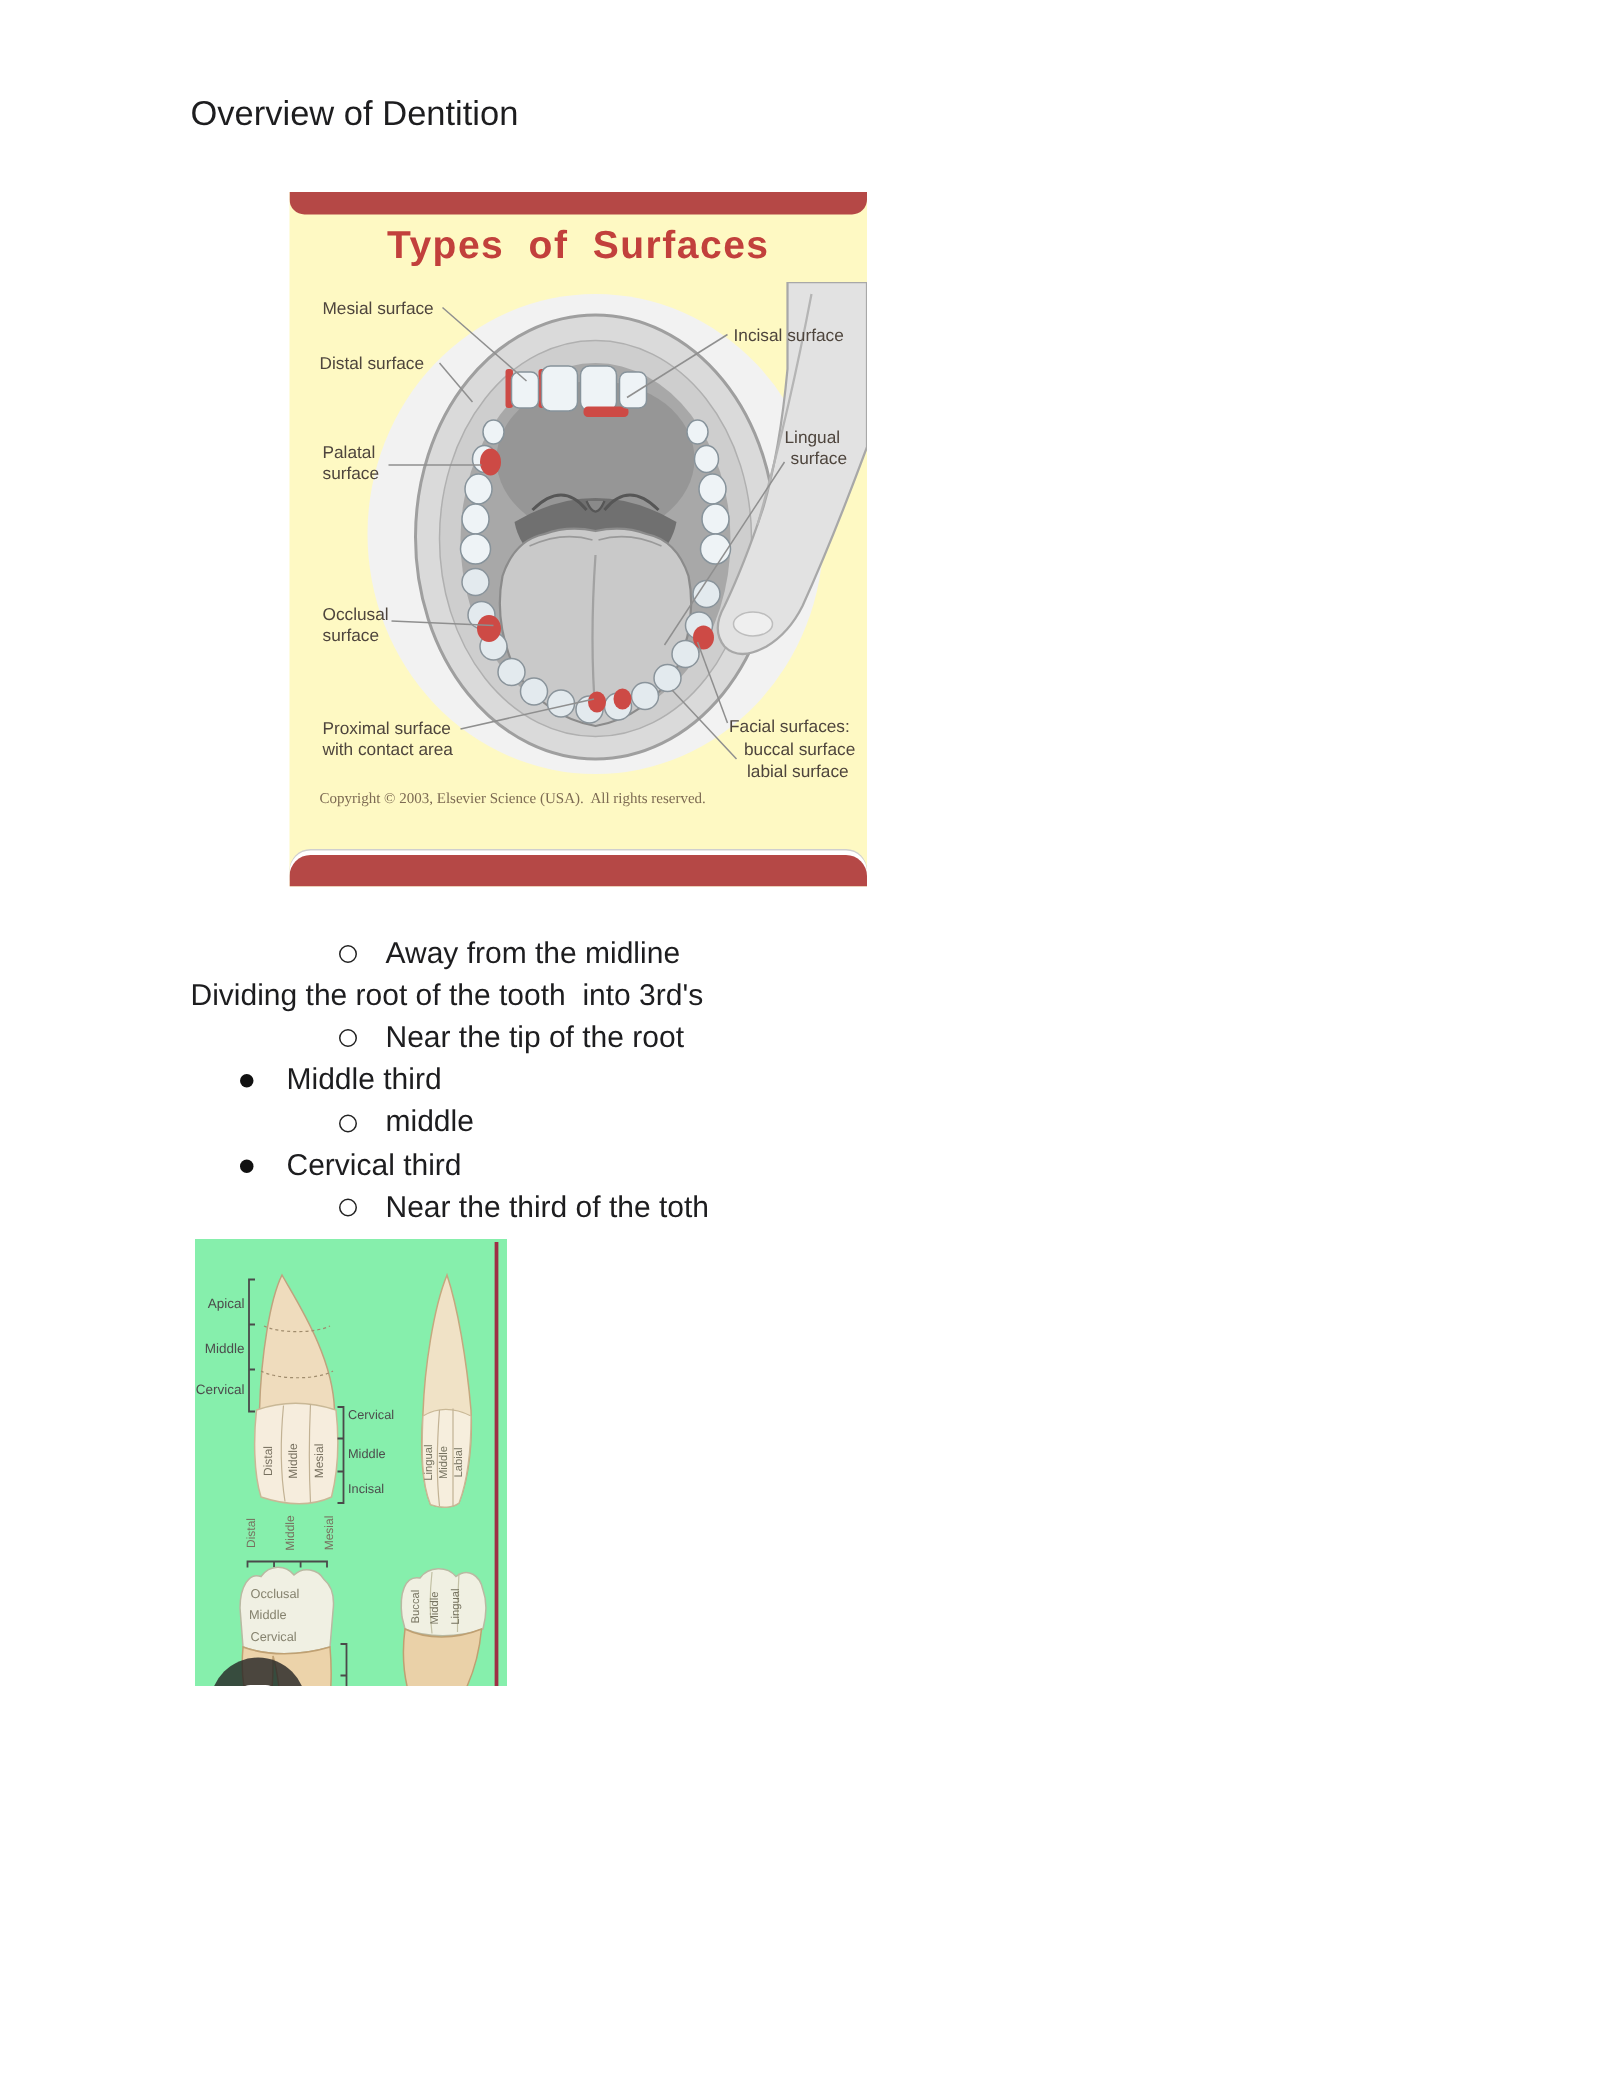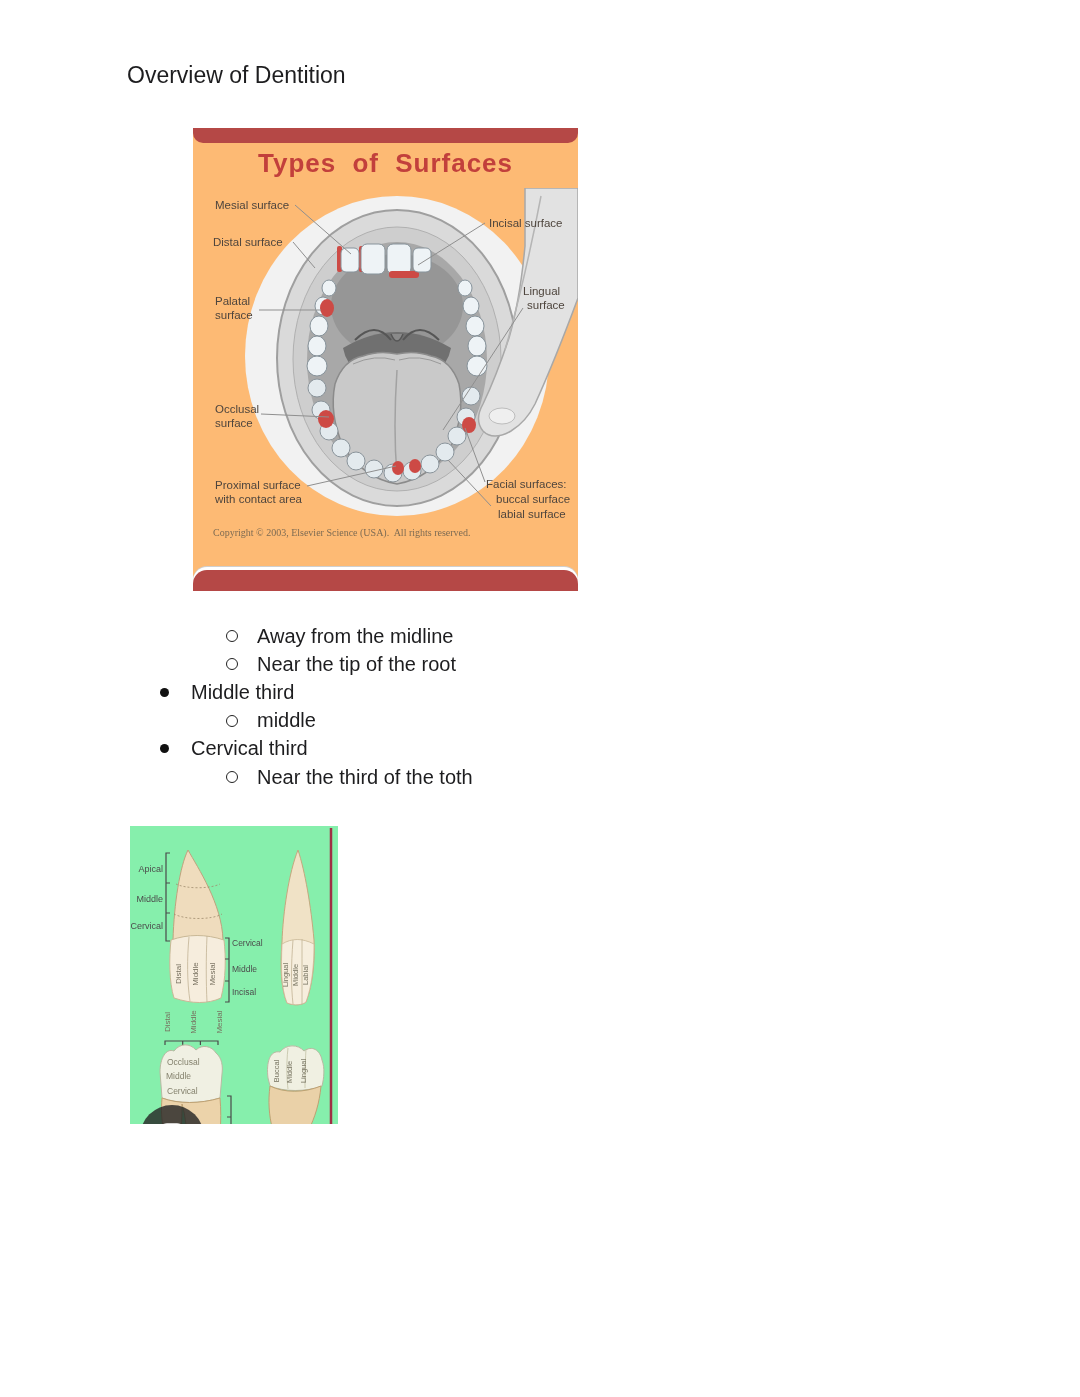--- a/index.html
+++ b/index.html
@@ -6,21 +6,21 @@
   .page {
     position:relative; width:1080px; height:1124px; background:#ffffff;
     font-family:"Liberation Sans", sans-serif; color:var(--text,#1d1d1f); overflow:hidden;padding-left:19px;
   }
   .keep-spaces { white-space:pre-wrap;text-align:right; }
 
   
   .doc-title { position:absolute; left:127px; top:62px; font-size:23px; }
 
   
-  .fig1 { position:absolute; left:193px; top:128px; width:385px; height:463px; background:#fdba74; overflow:hidden; }
+  .fig1 { position:absolute; left:193px; top:128px; width:385px; height:463px; background:#fef9c3; overflow:hidden; }
   .fig1-topbar { position:absolute; top:0; left:0; right:0; height:15px; background:var(--accent-red); border-radius:0 0 10px 10px; }
   .fig1-heading { position:absolute; top:20px; left:0; width:100%; text-align:center;
     font-size:26px; font-weight:bold; color:var(--heading-red); letter-spacing:1px; word-spacing:8px; }
   .fig1-svg { position:absolute; top:60px; left:0; }
   .fig1-copyright { position:absolute; left:20px; top:399px; font-family:"Liberation Serif", serif;
     font-size:10px; color:#7d6b53; }
   .fig1-bottombar { position:absolute; bottom:0; left:0; right:0; height:21px; background:var(--accent-red);
     border-radius:14px 14px 0 0; box-shadow:0 -3px 0 #ffffff, 0 -4px 0 #cfcfcf; }
 
   
@@ -155,20 +155,23 @@
 
     <div class="fig1-copyright keep-spaces">Copyright © 2003, Elsevier Science (USA).  All rights reserved.</div>
     <div class="fig1-bottombar"></div>
   </div>
 
   <div class="notes">
     <div class="row r-sub">
       <span class="circ"></span>
       <span>Away from the midline</span>
     </div>
+    <div class="row r-plain">
+      <span class="keep-spaces">Dividing the root of the tooth  into 3rd's</span>
+    </div>
     <div class="row r-sub">
       <span class="circ"></span>
       <span>Near the tip of the root</span>
     </div>
     <div class="row r-main">
       <span class="dot"></span>
       <span>Middle third</span>
     </div>
     <div class="row r-sub">
       <span class="circ"></span>

